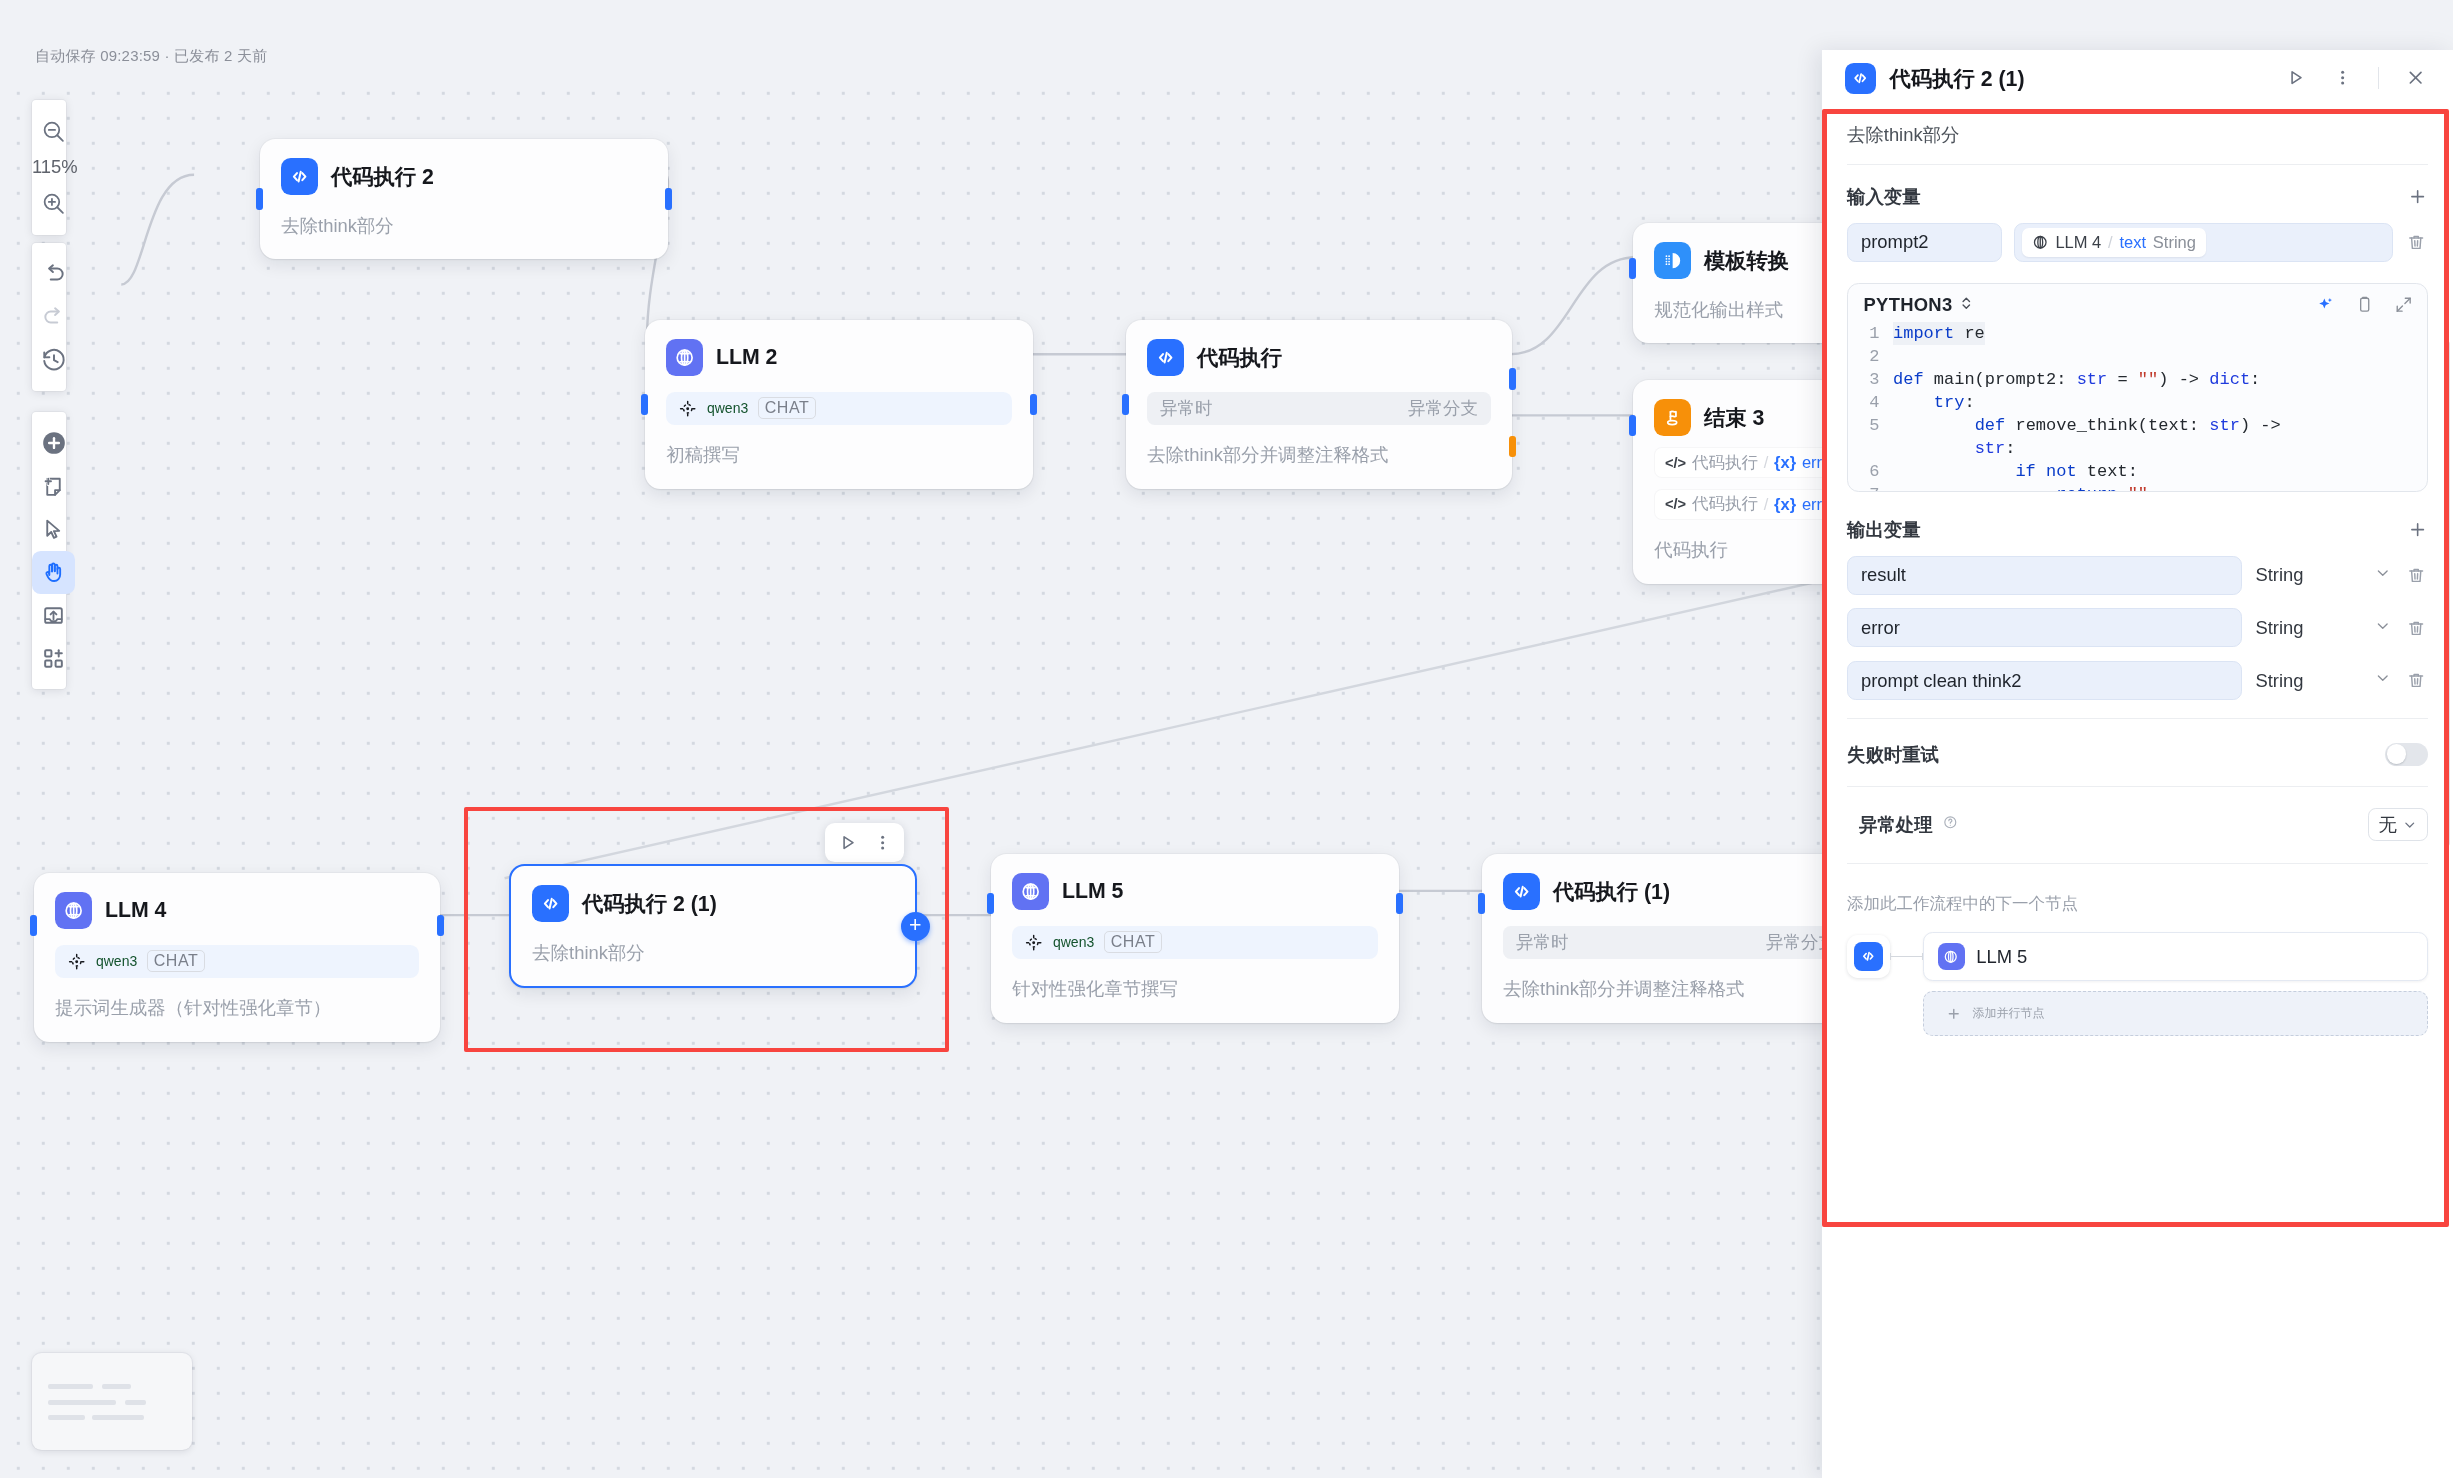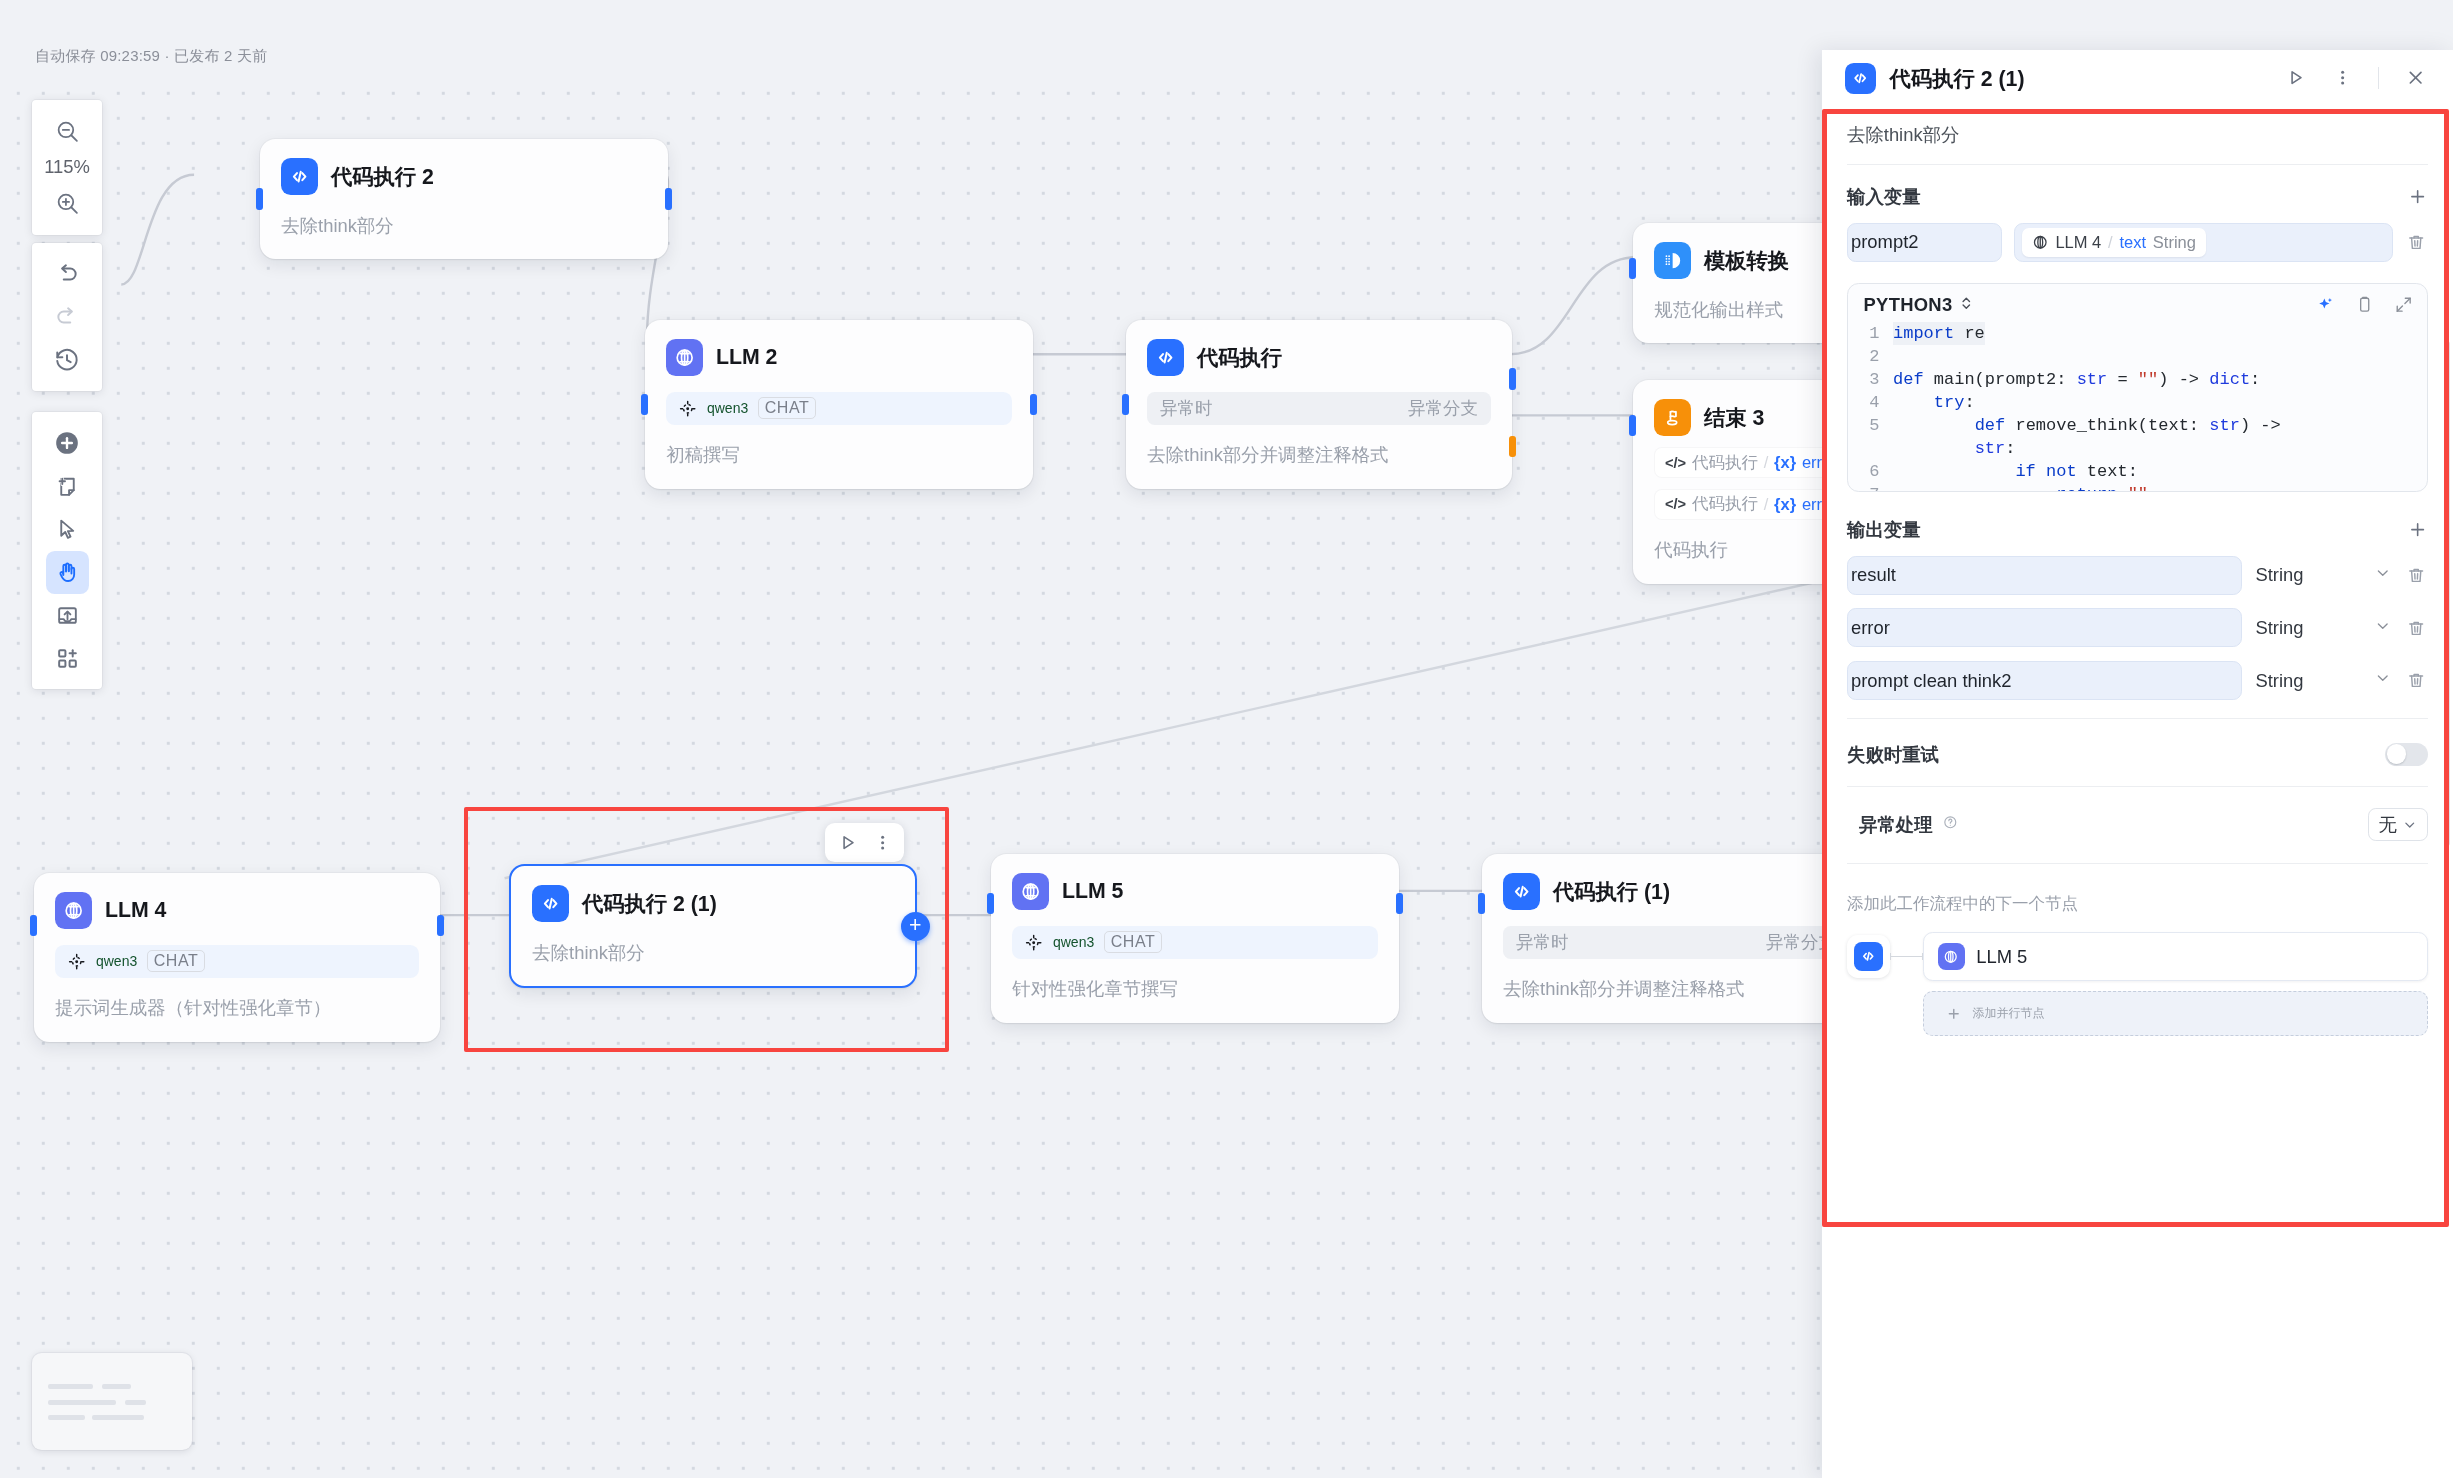--- a/index.html
+++ b/index.html
@@ -26,25 +26,25 @@
 
   .autosave {
     position: absolute; left: 35px; top: 47px;
     font-size: 15px; color: #8b8f99; letter-spacing: 0.2px;
     white-space: nowrap;
   }
 
   
   .tbar {
     position: absolute; left: 32px;
-    width: 70px;
+    width: 34px;
     background: #ffffff;
     border-radius: 4px;
     box-shadow: 0 1.9px 9.7px rgba(16,24,40,.10), 0 0 0 1px rgba(16,24,40,.035);
-    display: flex; flex-direction: column; align-items: center;
+    display: flex; flex-direction: column; align-items: flex-start;
     padding: 9.7px 0;
   }
   .tbar-zoom { top: 100px; }
   .tbar-hist { top: 243px; }
   .tbar-tools { top: 412px; }
   .tbtn {
     width: 43px; height: 43px;
     display: flex; align-items: center; justify-content: center;
     border-radius: 8.7px; cursor: pointer; color: #6b7280;
   }
@@ -173,21 +173,21 @@
 
   .sec { padding:19.4px 25px 0; }
   .sec-head { display:flex; align-items:center; justify-content:space-between; }
   .sec-title { font-size:18.4px; font-weight:700; color:#333840; }
   .sec-title .qmark { font-size:13.6px; color:#aab0ba; margin-left:4.9px; vertical-align:1.9px;}
   .iconbtn { color:#6b7280; cursor:pointer; display:flex; align-items:center;}
 
   .inrow { display:flex; align-items:center; gap:11.6px; margin-top:13.6px; }
   .field {
     background:#eaf0fb; border:1px solid #dbe4f4; border-radius:8.7px;
-    height:39px; display:flex; align-items:center; padding:0 3px;
+    height:39px; display:flex; align-items:center; padding:0 13px;
     font-size:18.4px; color:#1f242c;text-align:right;
   }
   .field.key { width:155px; }
   .field.val { flex:1; padding-left:7.8px; }
   .valchip {
     background:#fff; border-radius:6.8px; height:29px;
     display:flex; align-items:center; gap:6.8px; padding:0 9.7px;
     font-size:16.5px; color:#6b7280; box-shadow:0 1px 1.9px rgba(16,24,40,.07);
   }
   .valchip .vn { color:#3b4048; }

